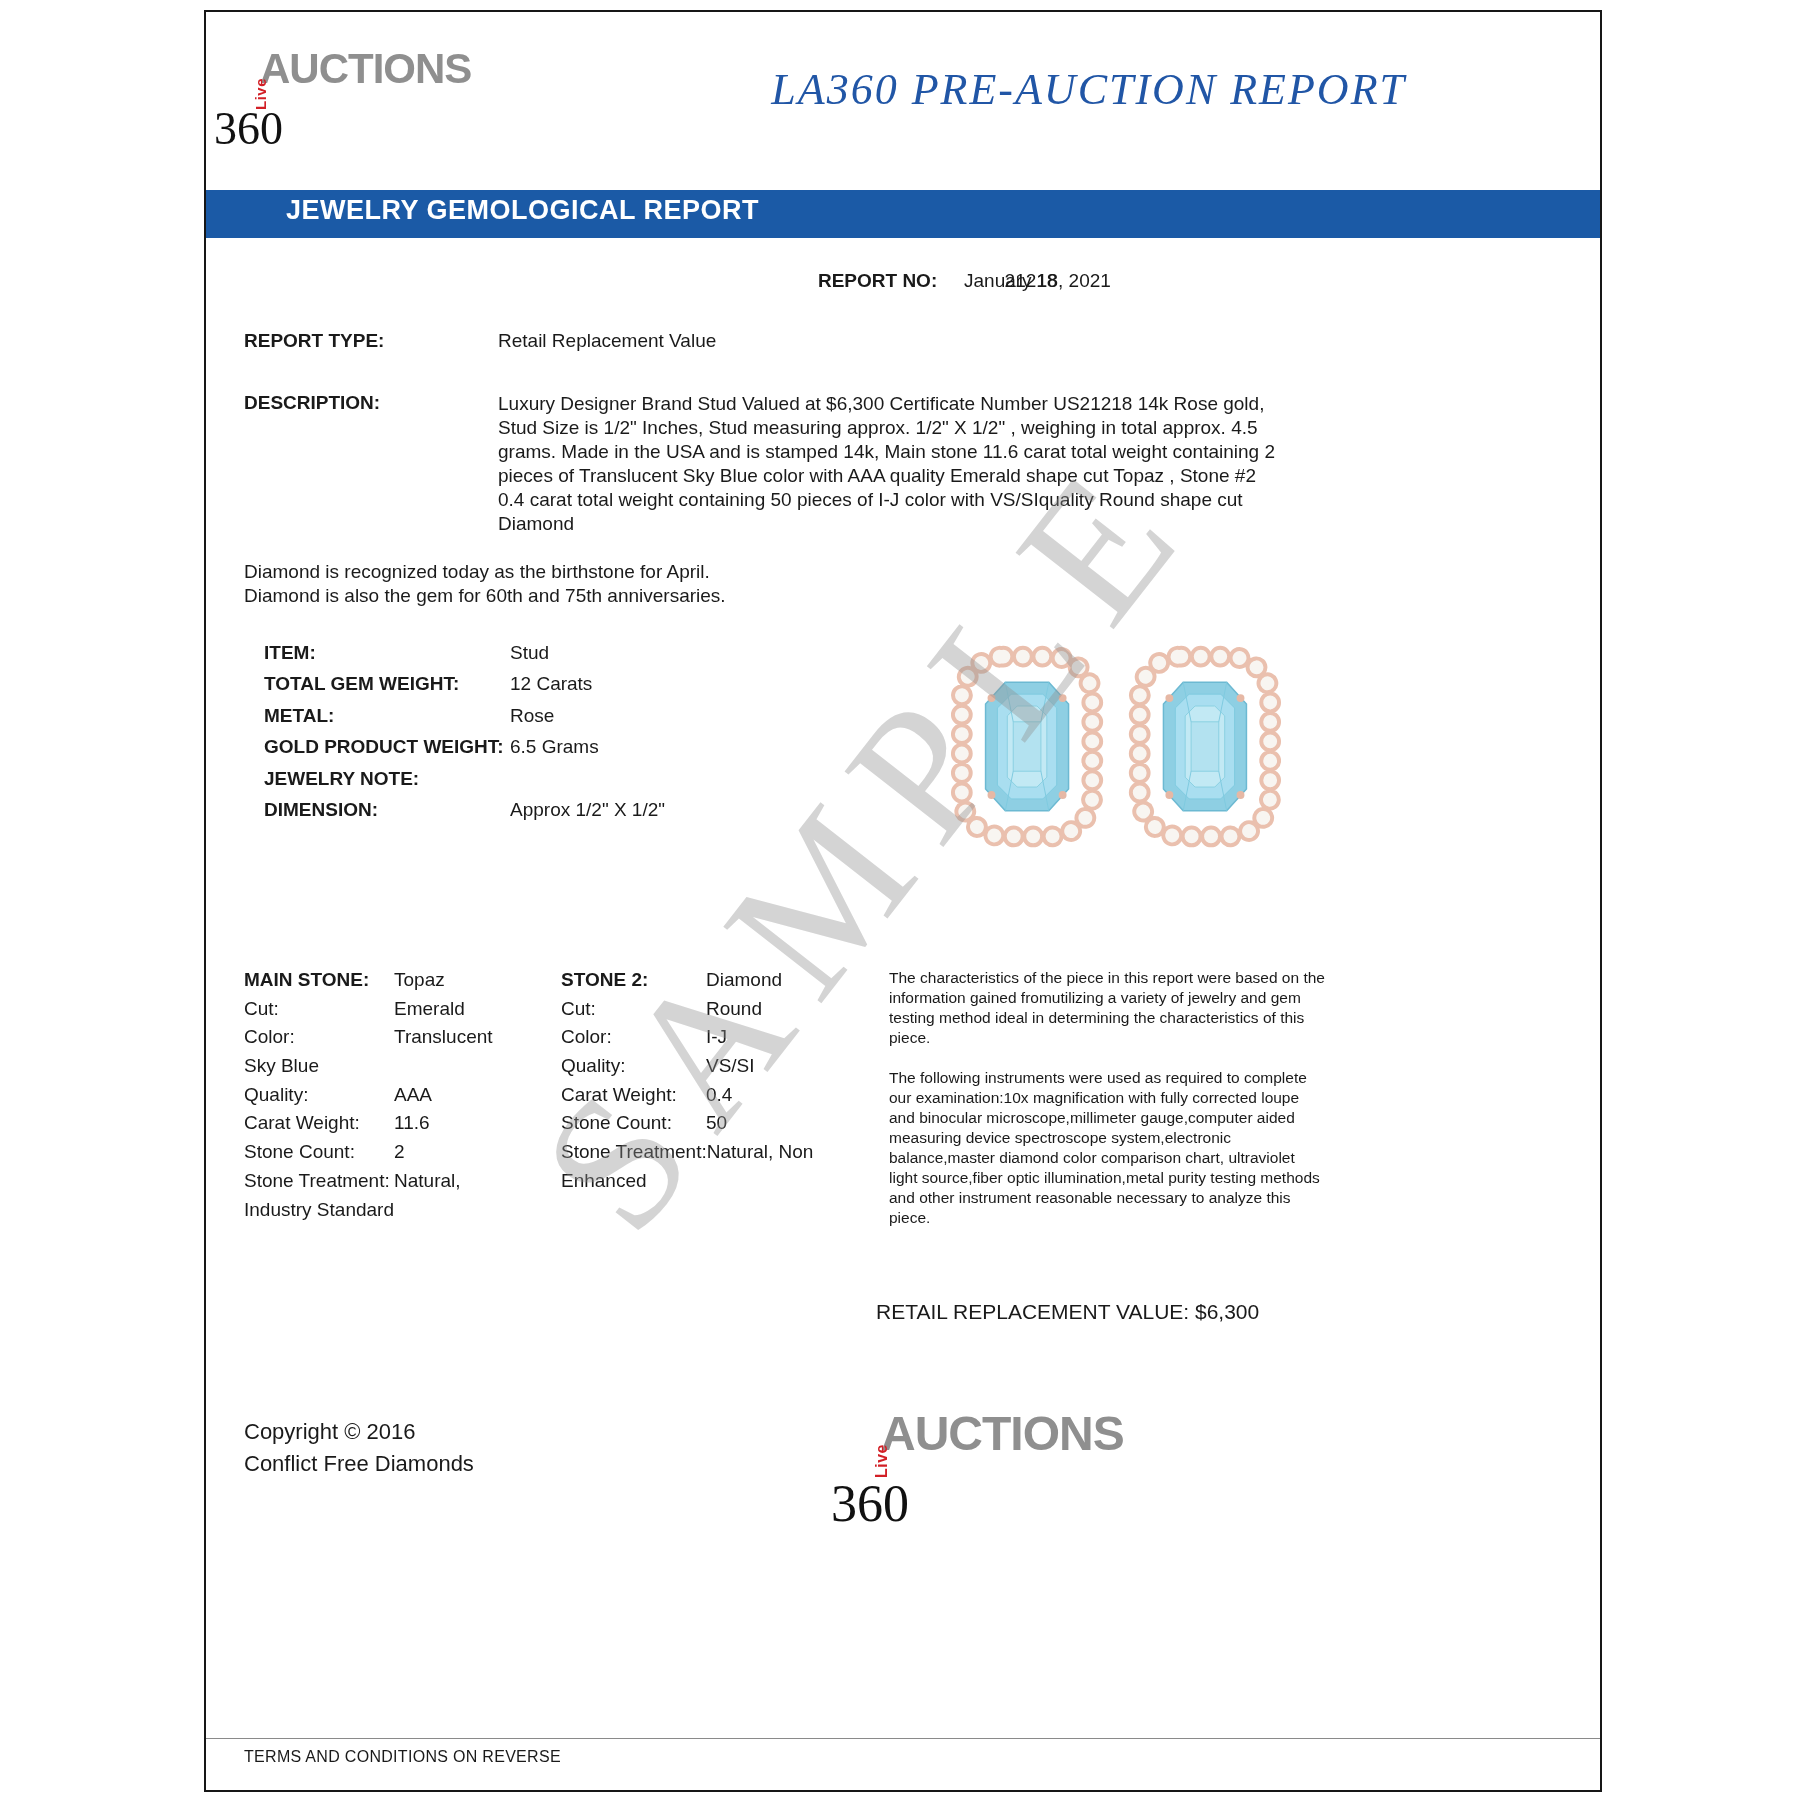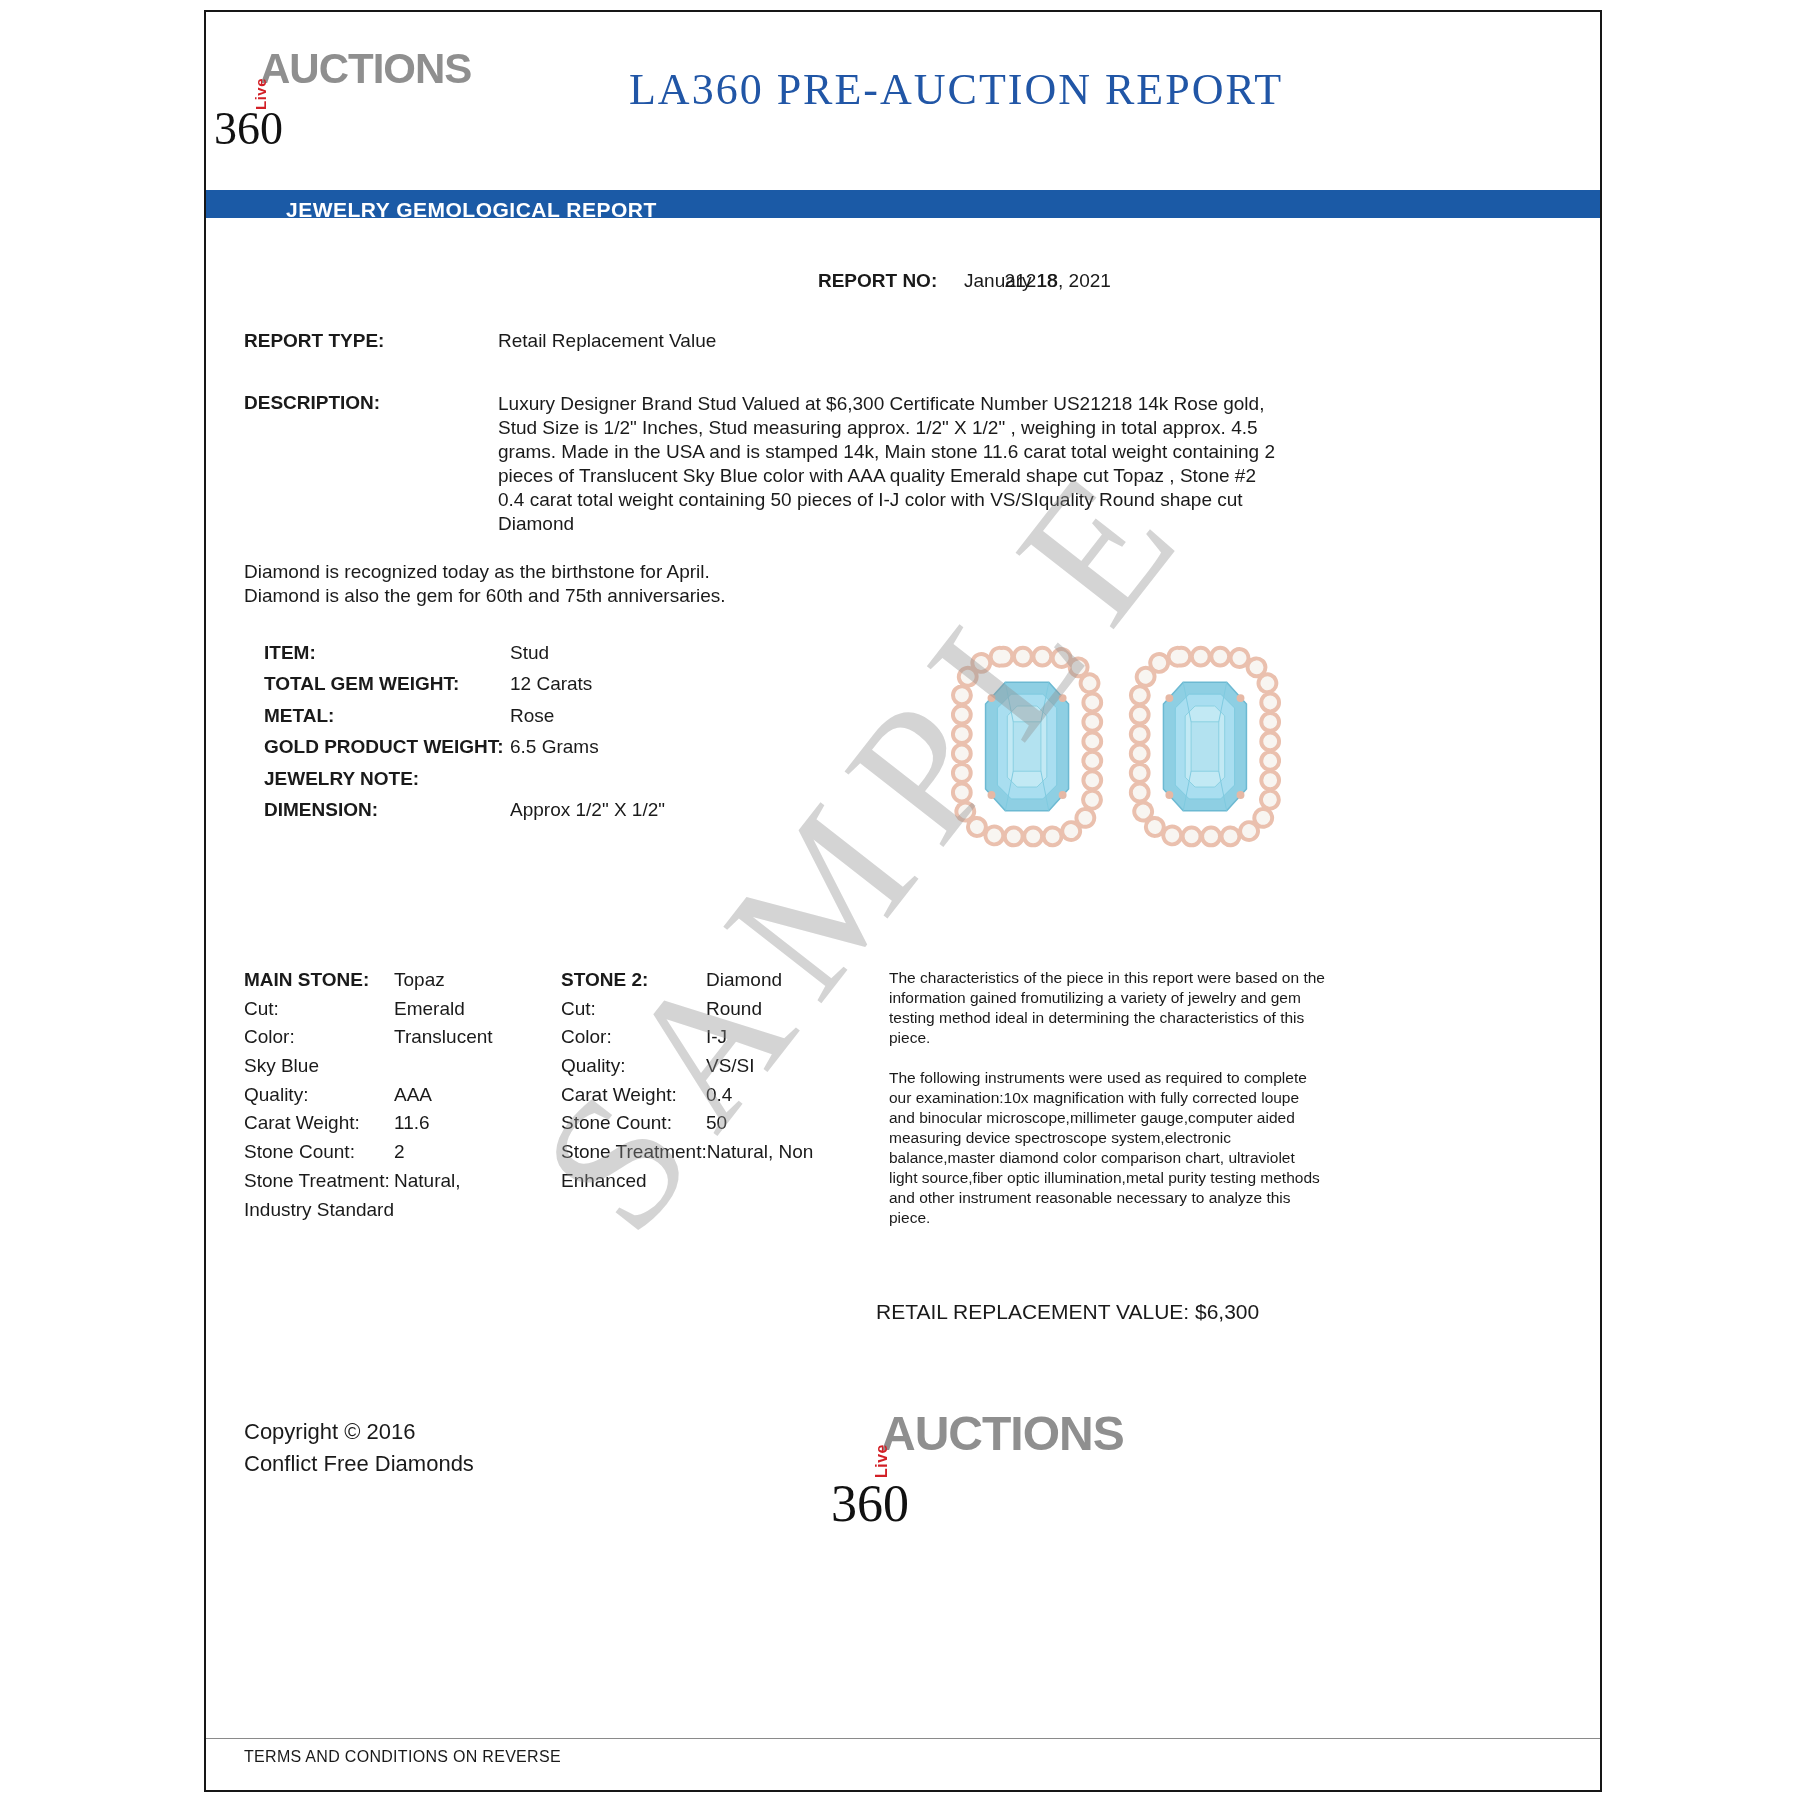--- a/index.html
+++ b/index.html
@@ -24,27 +24,27 @@
   }
   .logo .n360{
     display:inline-block;font-family:"Liberation Serif",serif;color:#111;
     font-size:46px;margin-left:-26px;position:relative;top:16px;line-height:1;
   }
   .logo.logo-lg .live{font-size:16px;top:68px;}
   .logo.logo-lg .auctions{font-size:48px;}
   .logo.logo-lg .n360{font-size:52px;top:20px;margin-left:-30px;}
   
   .doc-title{
-    position:absolute;left:300px;top:52px;width:900px;text-align:center;
+    position:absolute;left:300px;top:52px;width:900px;text-align:right;
     font-family:"Liberation Serif",serif;color:#2156a6;font-size:44px;
-    letter-spacing:2px;white-space:nowrap;
+    letter-spacing:2px;white-space:nowrap;font-style:italic;
   }
   .banner{
-    position:absolute;left:0;top:178px;width:100%;height:28px;background:#1b5aa6;
-    color:#ffffff;font-weight:bold;font-size:21px;line-height:40px;
+    position:absolute;left:0;top:178px;width:100%;height:48px;background:#1b5aa6;
+    color:#ffffff;font-weight:bold;font-size:27px;line-height:40px;
     padding-left:80px;box-sizing:border-box;letter-spacing:.5px;
   }
   
   .meta-row{position:absolute;left:38px;font-size:19px;}
   .meta-label{font-weight:bold;display:inline-block;width:254px;}
   .meta-value{display:inline-block;}
   .meta-date{position:absolute;left:720px;top:0;}
   .desc-par{
     position:absolute;left:292px;top:380px;width:782px;
     font-size:19px;line-height:24px;

